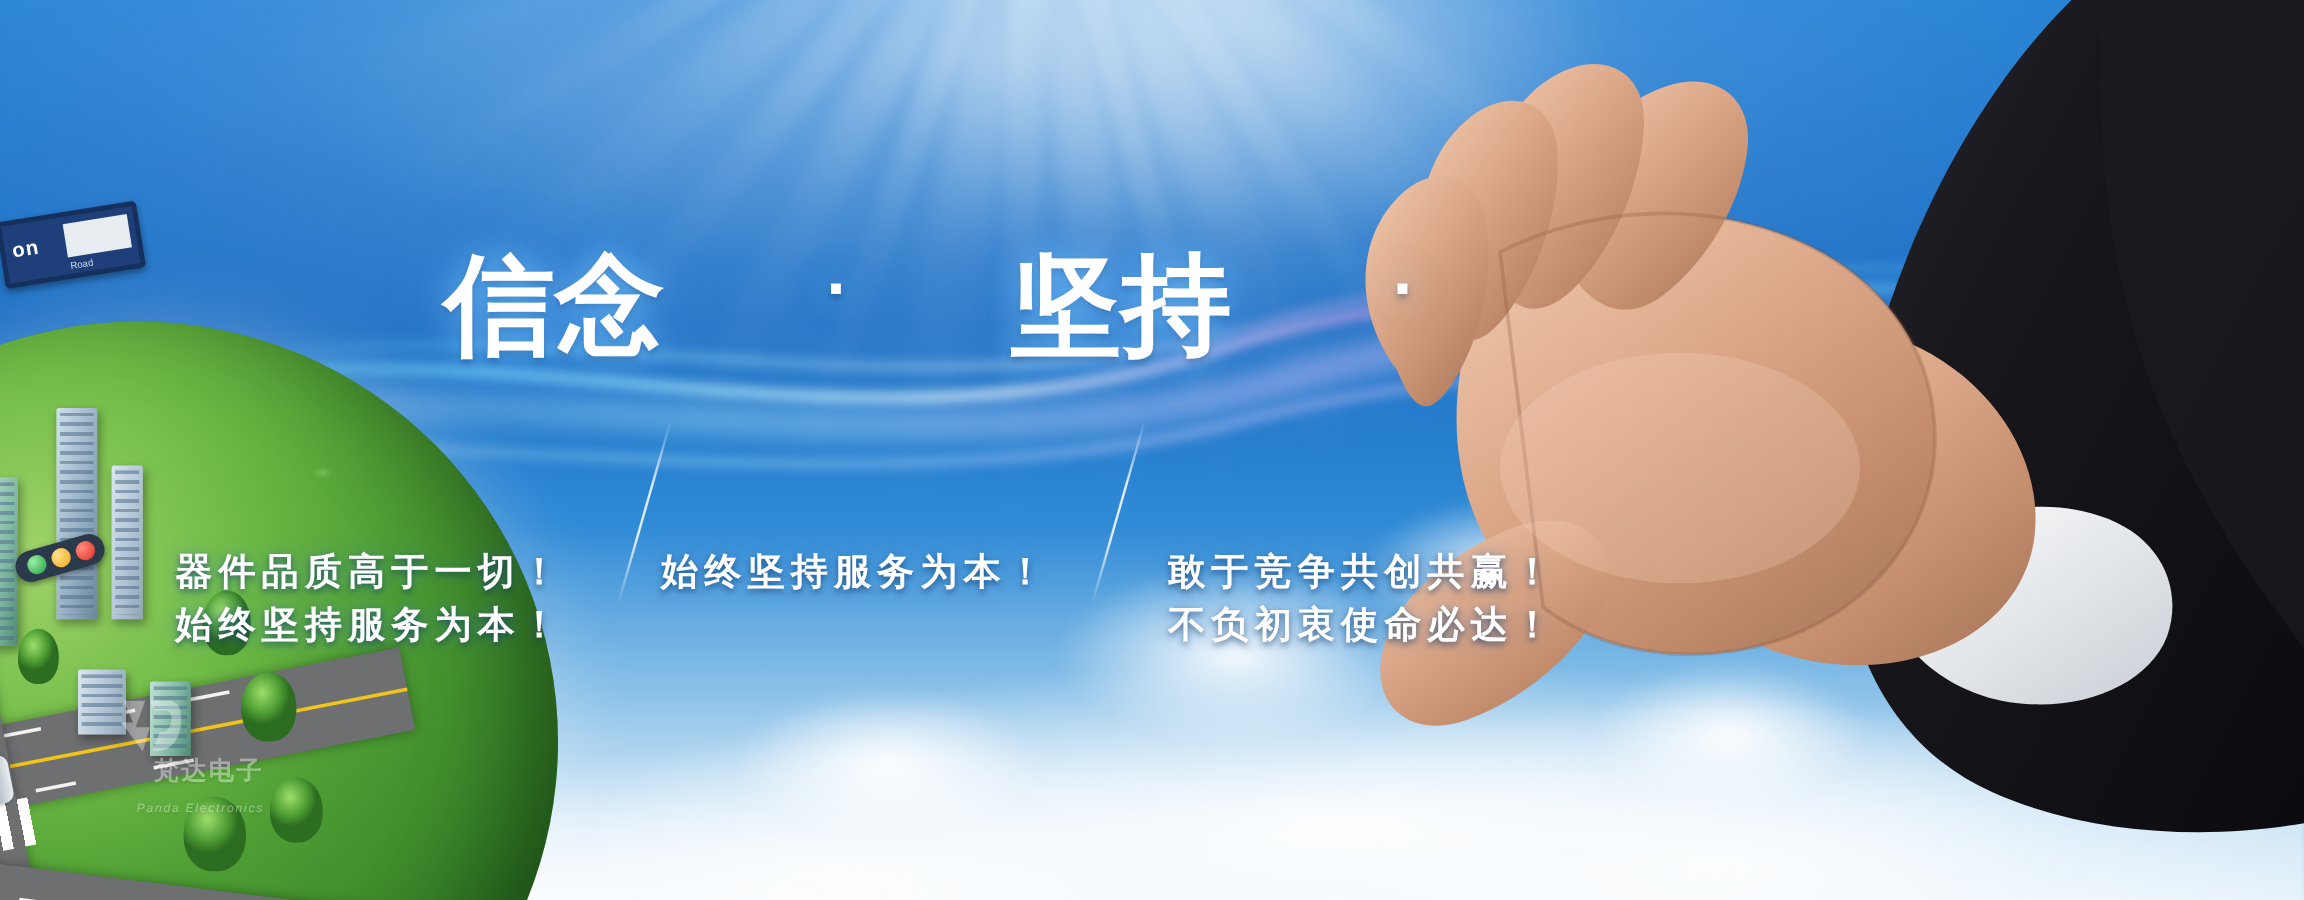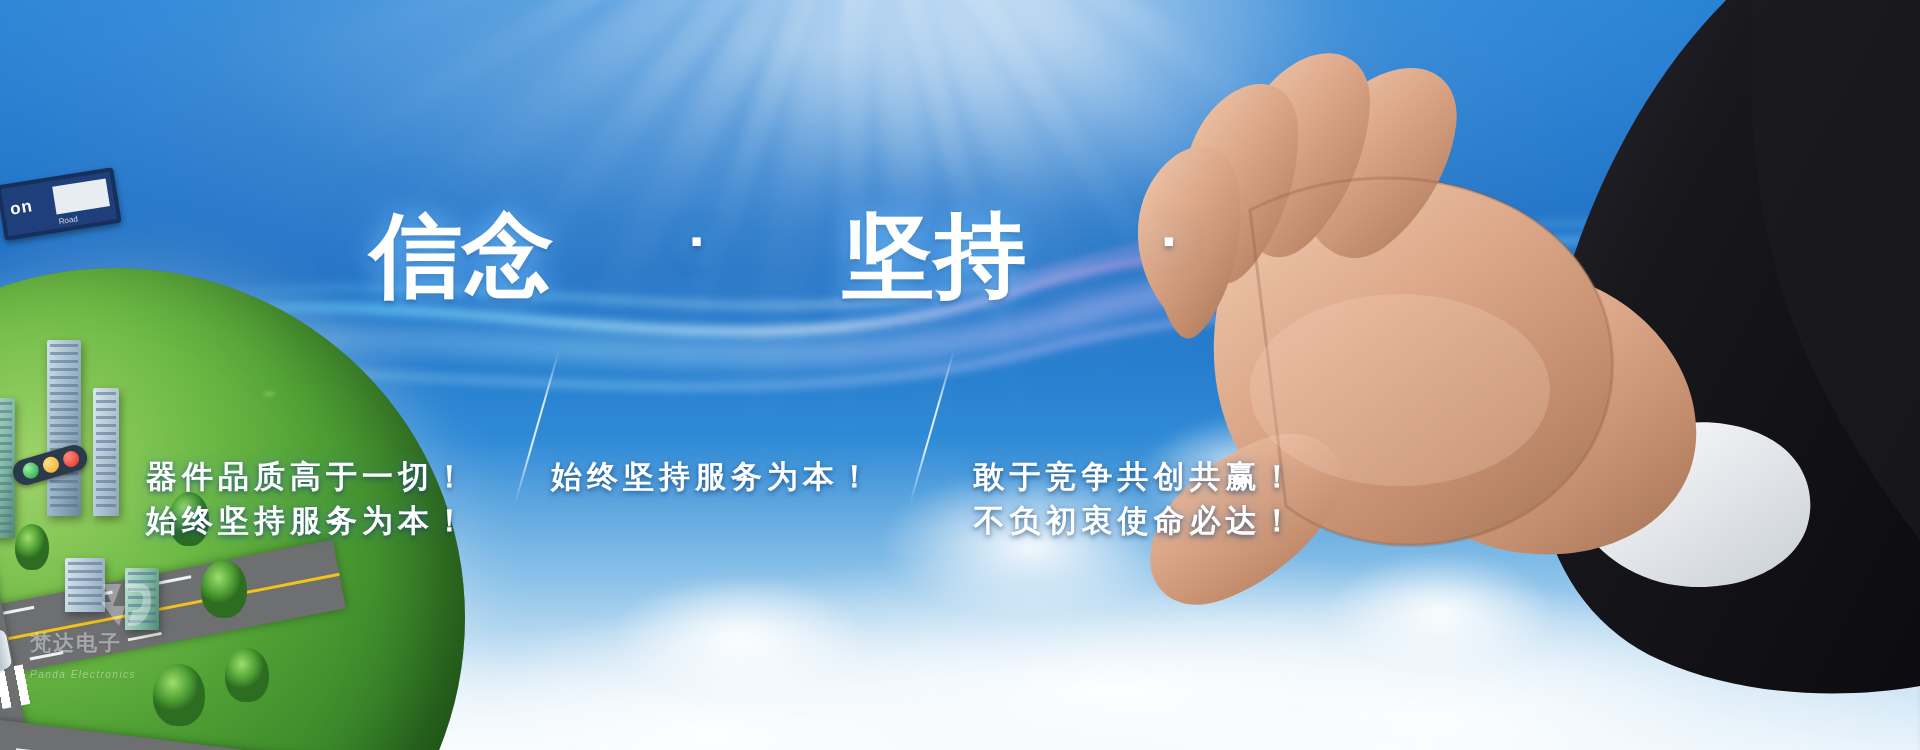--- a/index.html
+++ b/index.html
@@ -109,21 +109,21 @@
   .tl.red{ left:52px; background:radial-gradient(circle at 35% 30%, #ff8d82, #e02b1d); }
   .tl.yel{ left:31px; background:radial-gradient(circle at 35% 30%, #ffe08a, #efa81a); }
   .tl.grn{ left:10px; background:radial-gradient(circle at 35% 30%, #9bf0a6, #1e9c3c); }
 
   .car{ position:absolute; width:40px; height:20px; border-radius:8px;
         background:linear-gradient(180deg,#7db7e8,#2a6ba8); box-shadow:0 2px 4px rgba(0,0,0,.45); }
 
   
   .watermark{
     position:absolute; left:30px; top:580px; width:190px; height:95px;
-    opacity:.40; color:#ffffff; text-align:left; pointer-events:none;
+    opacity:.40; color:#ffffff; text-align:right; pointer-events:none;
     text-shadow:0 1px 2px rgba(0,0,0,.25);
   }
   .wm-mark{ width:52px; height:50px; margin:0 auto 2px; position:relative; }
   .wm-cn{ font-size:21px; font-weight:700; letter-spacing:2px; line-height:1; }
   .wm-en{ font-size:10px; letter-spacing:1.5px; margin-top:16px; font-style:italic; }
 
   
   .arm{ position:absolute; right:0; top:-40px; width:820px; height:800px; pointer-events:none; }
 
   

